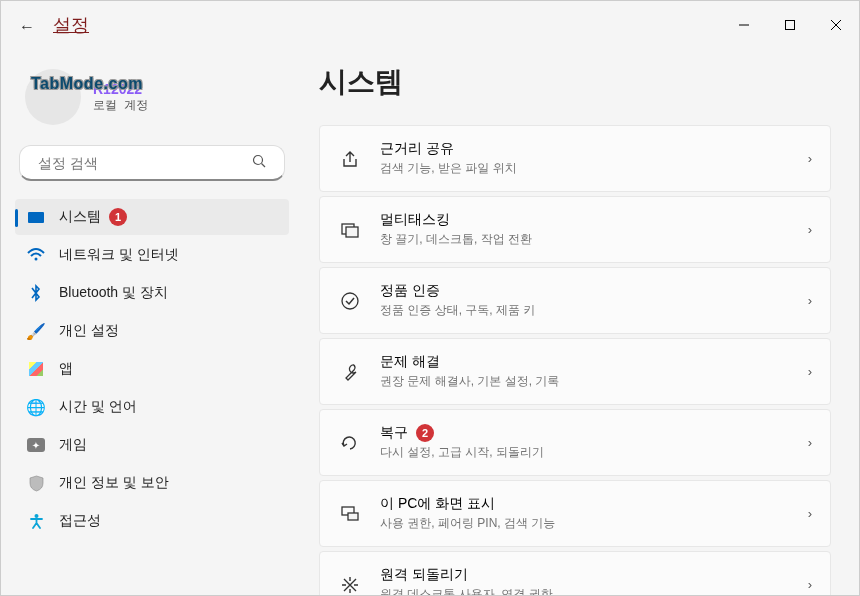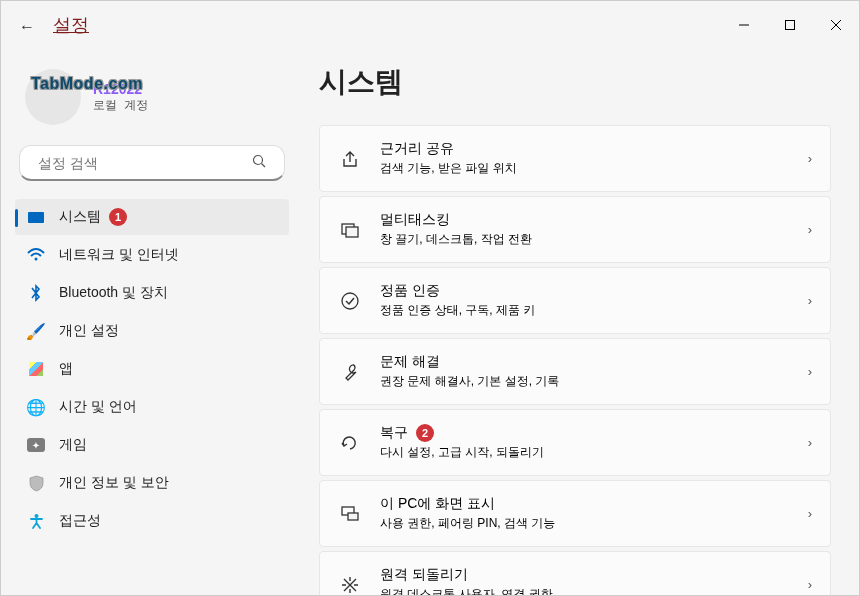--- a/index.html
+++ b/index.html
@@ -185,21 +185,21 @@
       color: #333;
     }
     .card-body { flex: 1; display: flex; align-items: center; }
     .card-body-txt { display: flex; flex-direction: column; }
     .card-title {
       font-size: 14px;
       color: #000;
     }
     .card-sub {
       font-size: 12px;
-      color: #000000;
+      color: #737373;
       margin-top: 2px;
     }
     .chevron {
       color: #555;
       font-size: 13px;
     }
     
     .ic-system { background: #0067c0; width: 16px; height: 11px; border-radius: 1px; }
     .ic-bt { color: #0067c0; }
     .ic-net { color: #0067c0; }

